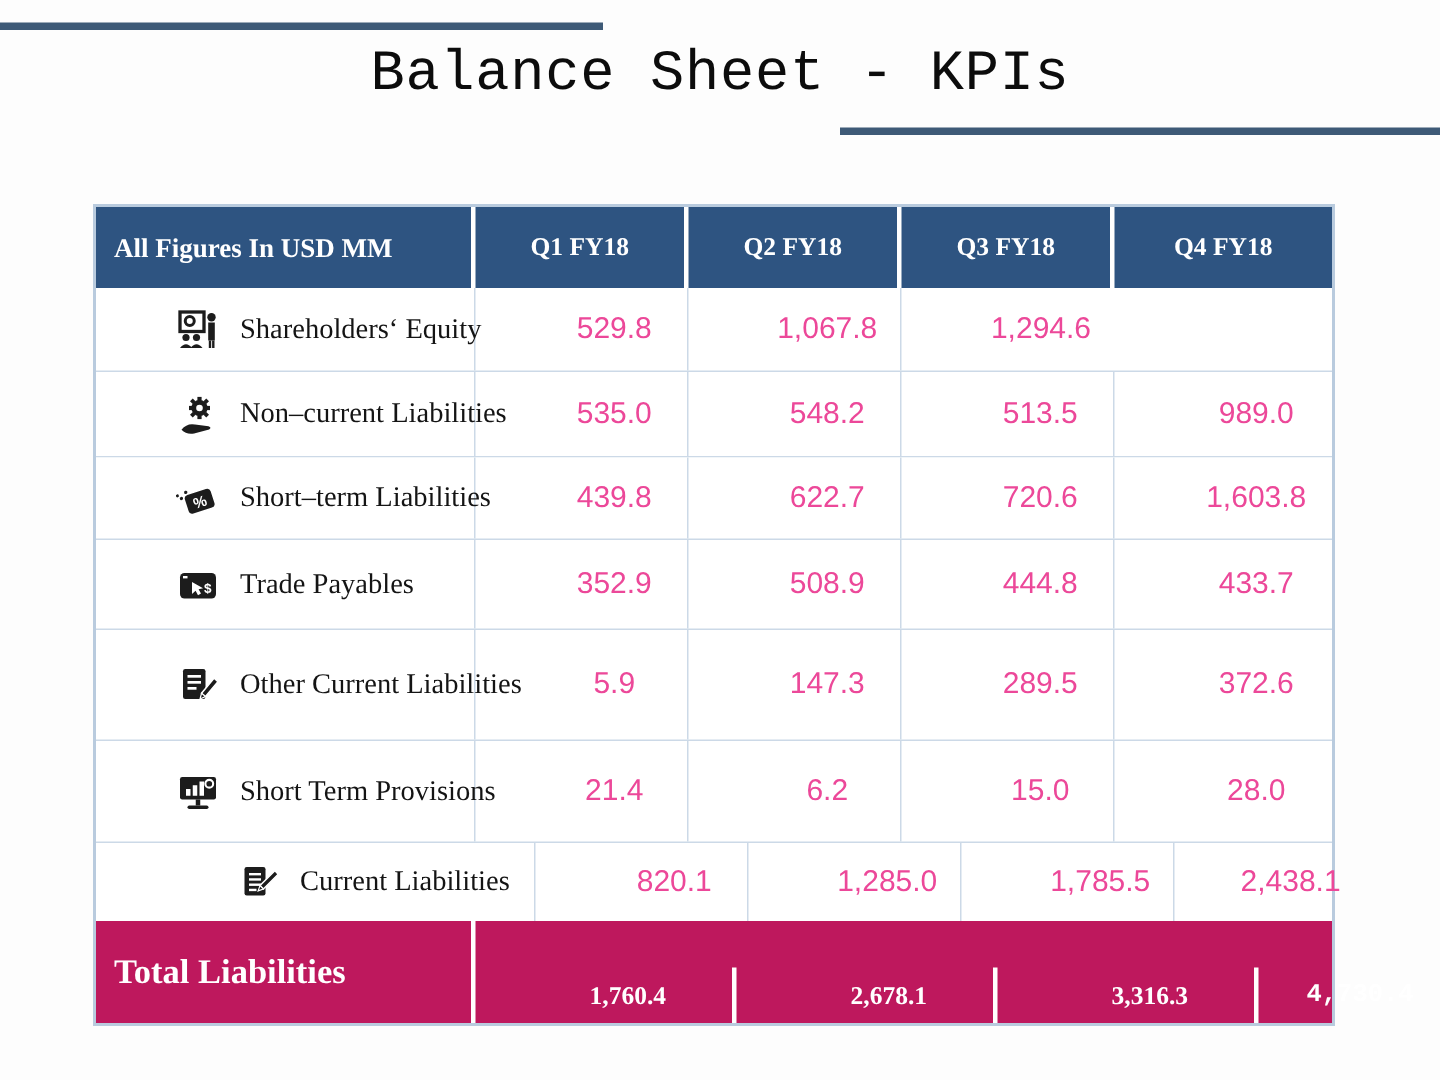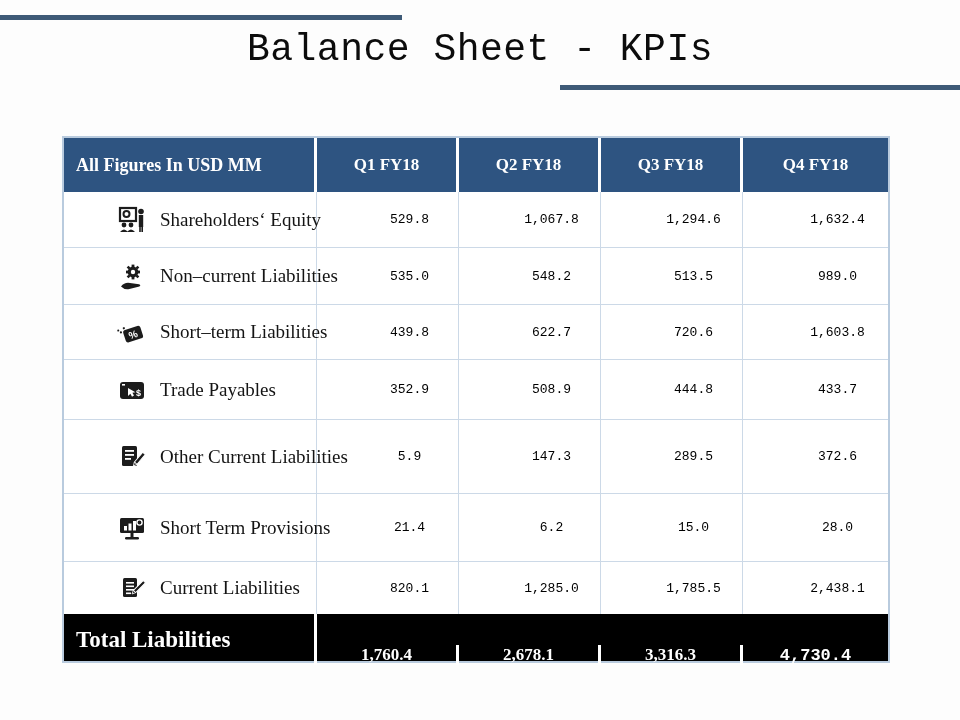--- a/index.html
+++ b/index.html
@@ -31,28 +31,28 @@
   .trow.head .cell{border-right:3px solid #ffffff;color:#fff;font-weight:bold;}
   .trow.head .cell:last-child{border-right:none;}
   .head .label-cell{justify-content:flex-start;padding-left:12px;font-size:18px;}
   .head .colhead{font-size:17px;}
   
   .trow.body{background:#fff;border-bottom:1px solid #ccd9e7;}
   .trow.body .cell{border-right:1px solid #ccd9e7;margin-left:44px;}
   .trow.body .cell:last-child{border-right:none;}
   .trow.r1{height:55px;} .trow.r2{height:56px;} .trow.r3{height:54px;}
   .trow.r4{height:59px;} .trow.r5{height:73px;} .trow.r6{height:67px;}
-  .trow.r7{height:52px;border-bottom:none;}
+  .trow.r7{height:52px;border-bottom:none;padding-left:40px;}
   .body .label-cell{justify-content:flex-start;padding-left:9px;}
   .rlabel{font-size:19px;color:#141414;margin-left:13px;white-space:nowrap;}
-  .val{font-family:Liberation Mono, monospace;font-size:13px;color:#000000;}
+  .val{font-family:Liberation Sans, sans-serif;font-size:20px;color:#ec4899;}
   .icon{width:30px;height:30px;display:inline-flex;align-items:center;justify-content:center;flex:0 0 30px;}
   .icon svg{display:block;}
   
-  .trow.total{height:47px;background:#000000;}
+  .trow.total{height:68px;background:#be185d;gap:32px;}
   .trow.total .cell{border-right:3px solid #ffffff;color:#fff;font-weight:bold;}
   .trow.total .cell:last-child{border-right:none;font-family:Liberation Mono, monospace;}
   .total .label-cell{justify-content:flex-start;padding-left:12px;font-size:23px;}
   .total .tval{font-size:17px;margin-top:31px;}
 </style>
 </head>
 <body>
 
 <div class="rule rule-top"></div>
 <div class="title">Balance Sheet - KPIs</div>
@@ -82,21 +82,20 @@
           <rect x="20.8" y="9" width="4.4" height="12" fill="#1c1c1c"></rect>
           <rect x="21.2" y="21" width="1.6" height="5" fill="#1c1c1c"></rect>
           <rect x="23.4" y="21" width="1.6" height="5" fill="#1c1c1c"></rect>
         </svg>
       </span>
       <span class="rlabel">Shareholders‘ Equity</span>
     </div>
     <div class="cell val">529.8</div>
     <div class="cell val">1,067.8</div>
     <div class="cell val">1,294.6</div>
-    <div class="cell val">1,632.4</div>
   </div>
 
   <div class="trow body r2">
     <div class="cell label-cell">
       <span class="icon">
         <svg width="28" height="28" viewBox="0 0 28 28">
           <g fill="#1c1c1c">
             <circle cx="15" cy="10" r="5.4"></circle>
             <rect x="13.6" y="2.6" width="2.8" height="3"></rect>
             <rect x="13.6" y="14.4" width="2.8" height="3"></rect>

